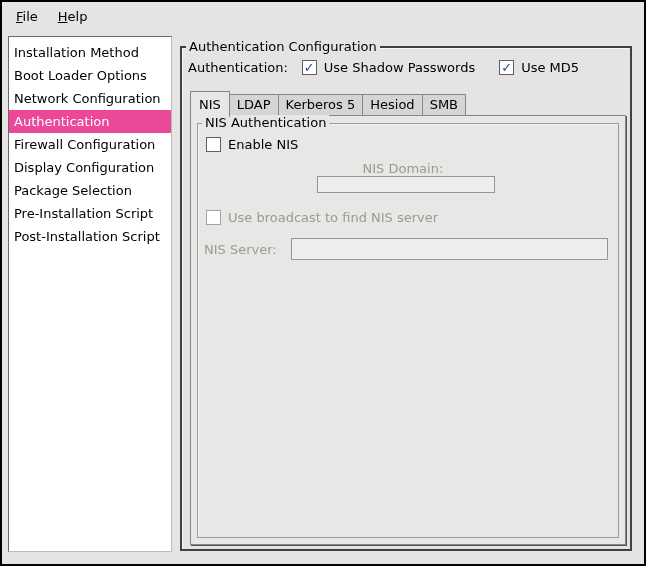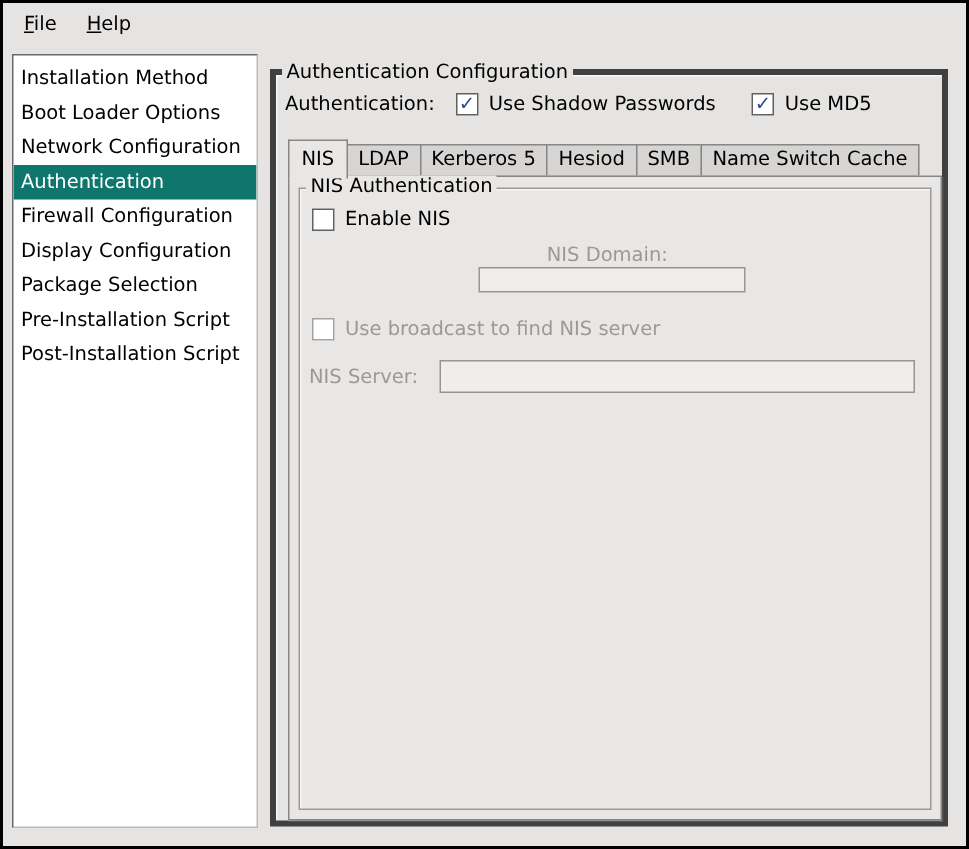--- a/index.html
+++ b/index.html
@@ -17,25 +17,25 @@
   .menu-item { padding:4px 10px; cursor:default; }
   .mnemonic { text-decoration:underline; }
   
   .sidebar {
     position:absolute; left:6px; top:34px; width:164px; height:516px;
     background:#ffffff; box-sizing:border-box;
     border:1px solid; border-color:#6a6a6a #bdbbb9 #bdbbb9 #6a6a6a;
     padding-top:4px; overflow:hidden;
   }
   .sidebar-item { height:23px; line-height:23px; padding-left:5px; white-space:nowrap; cursor:default; }
-  .sidebar-item.selected { background:#0f766e; color:#ffffff; }
+  .sidebar-item.selected { background:#ec4899; color:#ffffff; }
   
   .main-frame {
     position:absolute; left:178px; top:44px; width:452px; height:505px;
-    box-sizing:border-box; border:4px solid #404040;
+    box-sizing:border-box; border:2px solid #404040;
     box-shadow:inset 1px 1px 0 #f7f6f5;
   }
   .frame-legend {
     position:absolute; top:-9px; left:4px; background:#e6e4e2; padding:0 3px;
     line-height:16px; white-space:nowrap;
   }
   
   .auth-row { position:absolute; left:6px; top:12px; display:flex; align-items:center; white-space:nowrap; }
   .auth-row .row-label { margin-right:14px; }
   .check-group { display:flex; align-items:center; margin-right:24px; }
@@ -120,21 +120,20 @@
         <span>Use MD5</span>
       </span>
     </div>
 
     <div class="tabbar">
       <div class="tab active">NIS</div>
       <div class="tab">LDAP</div>
       <div class="tab">Kerberos 5</div>
       <div class="tab">Hesiod</div>
       <div class="tab">SMB</div>
-      <div class="tab">Name Switch Cache</div>
     </div>
 
     <div class="tab-page">
       <div class="nis-frame">
         <span class="frame-legend">NIS Authentication</span>
 
         <div class="enable-row">
           <span class="cb"></span>
           <span>Enable NIS</span>
         </div>

